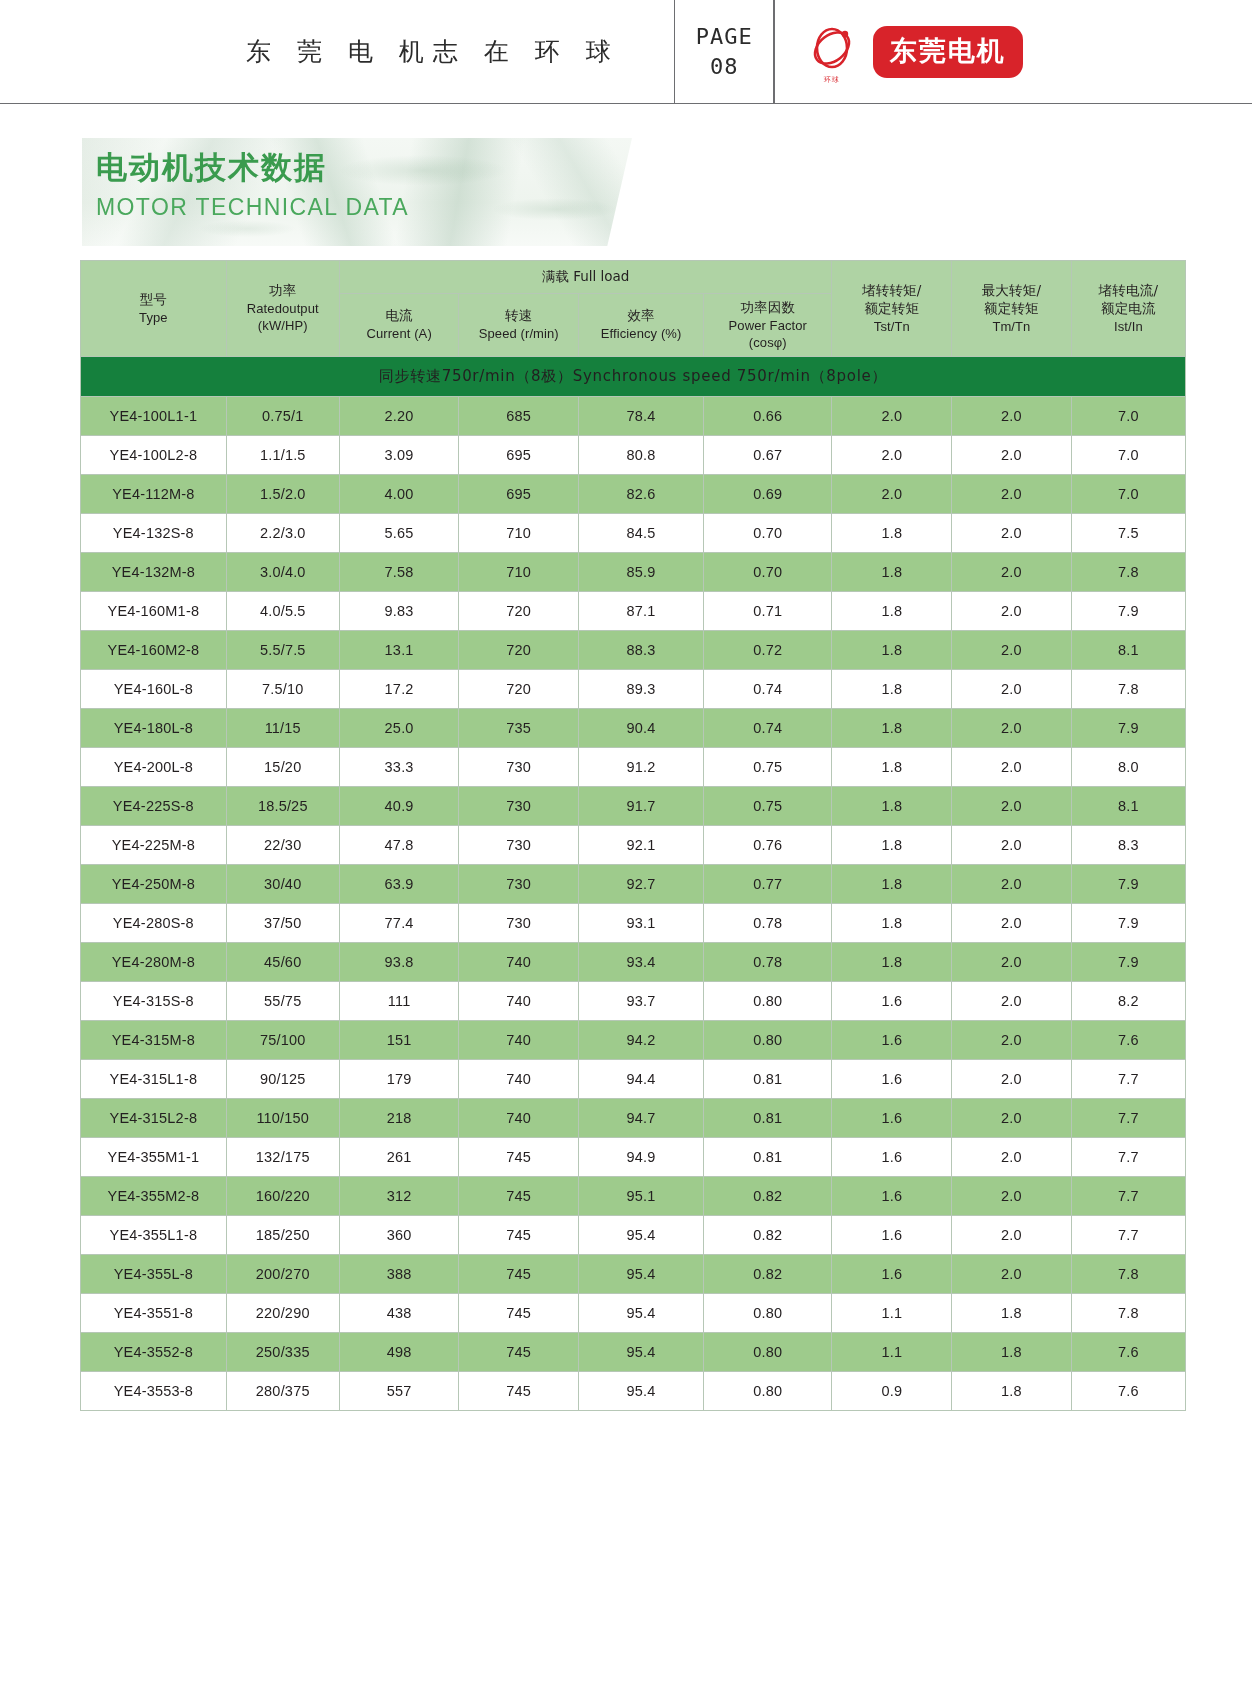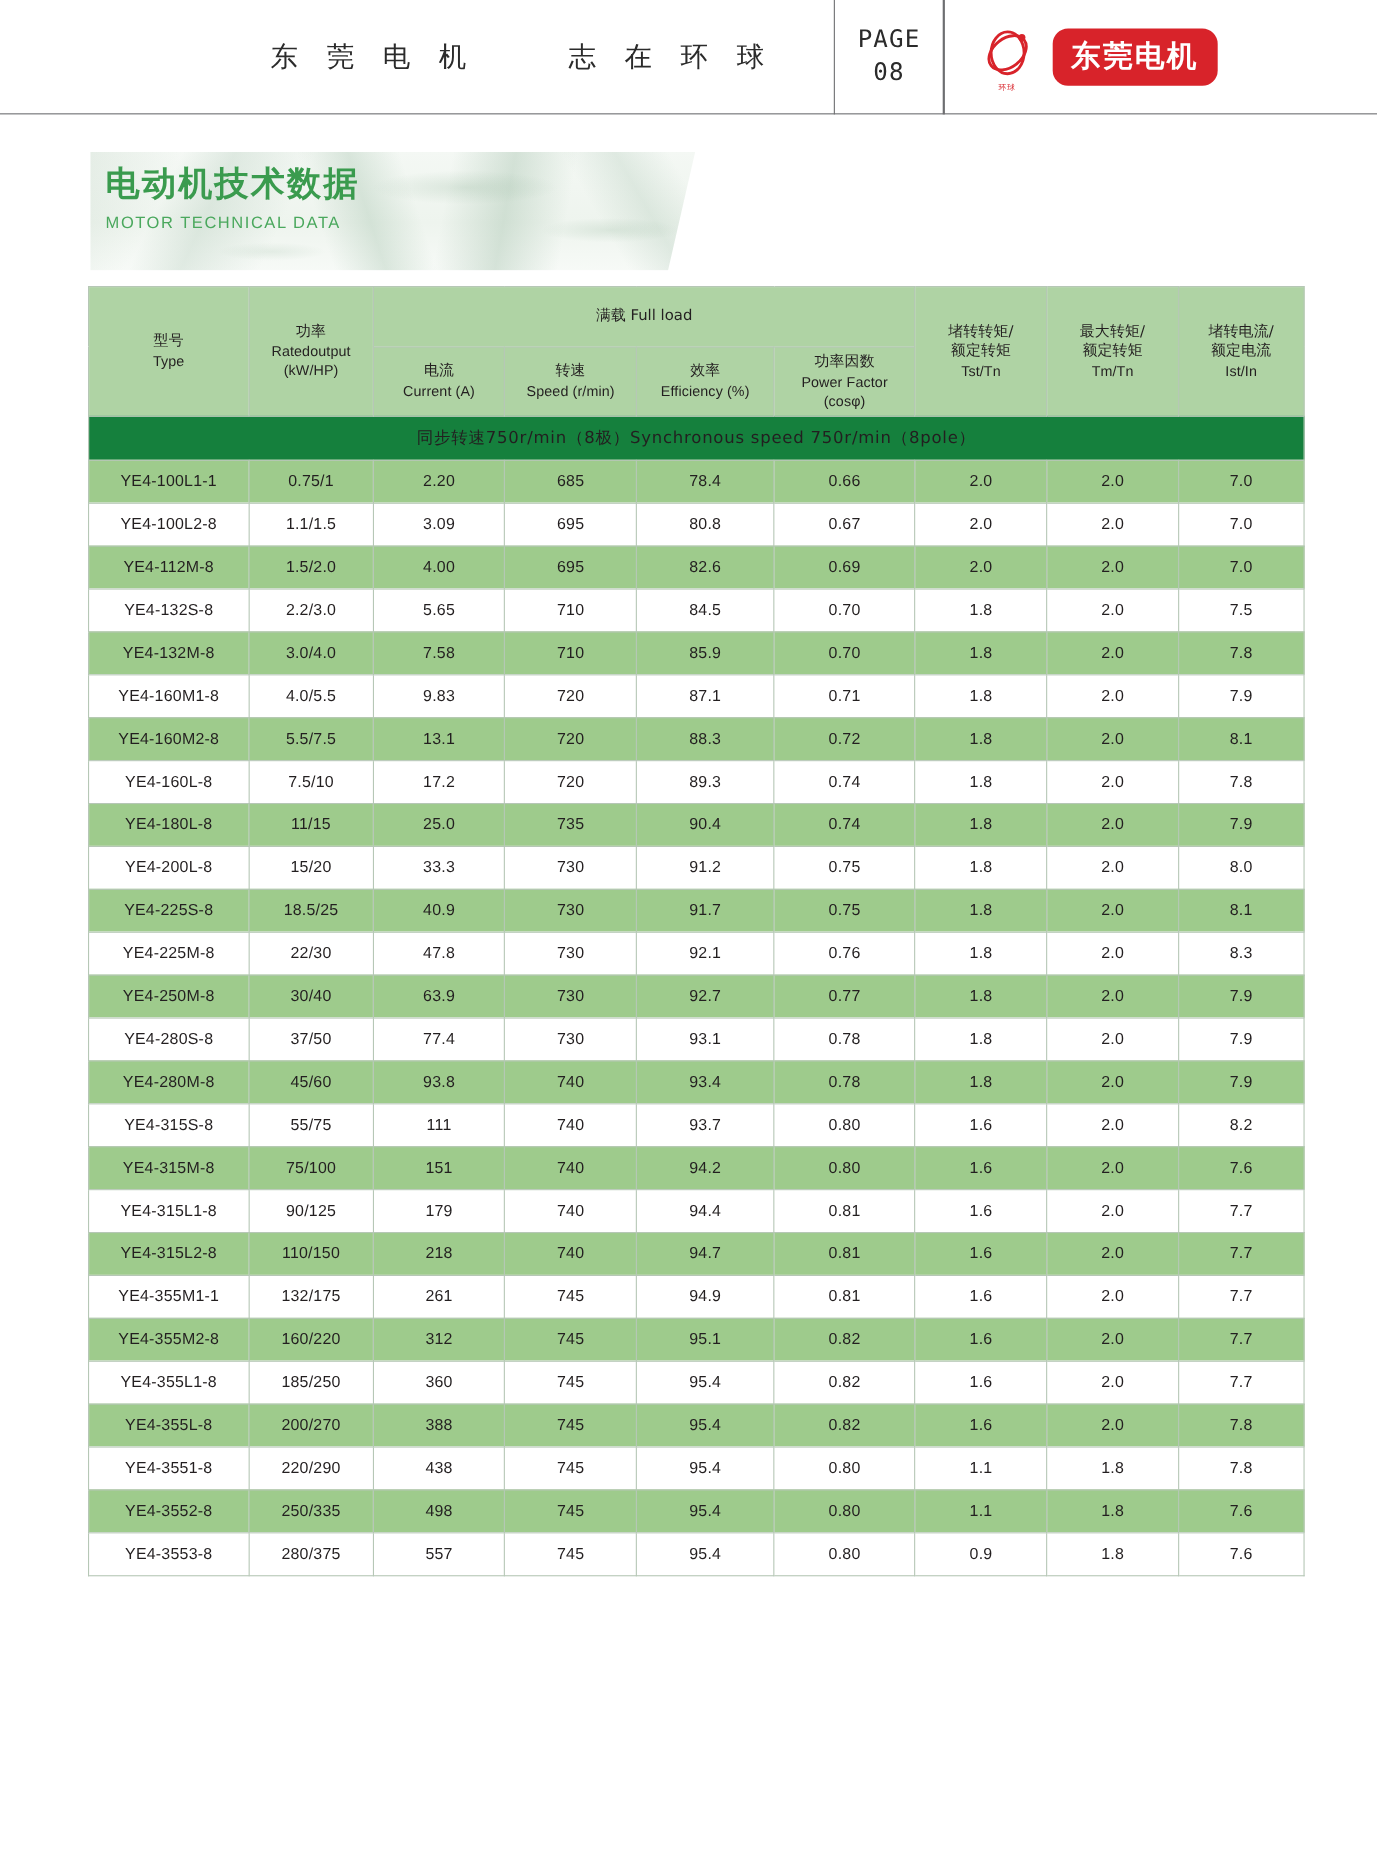--- a/index.html
+++ b/index.html
@@ -23,21 +23,20 @@
     border-bottom: 1.5px solid #6d6e71;
     display: flex;
     align-items: center;
     justify-content: flex-start;
     box-sizing: border-box;
   }
   .header-slogans {
     display: flex;
     align-items: flex-end;
     margin-left: 246px;
-    gap: 84px;
   }
   .slogan {
     font-size: 25px;
     letter-spacing: 9px;
     color: #2b2b2b;
     font-family: "DejaVu Sans", sans-serif;
     font-weight: 500;
     white-space: nowrap;
   }
   .header-divider {
@@ -124,21 +123,21 @@
   }
   .title-cn {
     font-size: 31px;
     letter-spacing: 2px;
     color: #3a9b4e;
     font-family: Liberation Mono, monospace;
     font-weight: 700;
     line-height: 1.3;
   }
   .title-en {
-    font-size: 15px;
+    font-size: 23px;
     letter-spacing: 1.4px;
     color: #4aa85d;
     font-family: "Liberation Sans", sans-serif;
     margin-top: 4px;
     line-height: 1.2;
   }
 
   
   .data-table-wrap {
     position: absolute;
@@ -171,21 +170,21 @@
     display: block;
     letter-spacing: 0.2px;
   }
   .th-en {
     font-size: 13px;
     display: block;
     letter-spacing: 0.1px;
   }
   .th-fullload {
     font-size: 13.5px;
-    padding: 18px 2px;
+    padding: 7px 2px;
     font-family: "DejaVu Sans", sans-serif;
   }
   tr.section-row td {
     background: #15803d;
     font-size: 15px;
     letter-spacing: 0.7px;
     padding: 10px 0;
     font-family: "DejaVu Sans", sans-serif;
     color: #231f20;
   }

